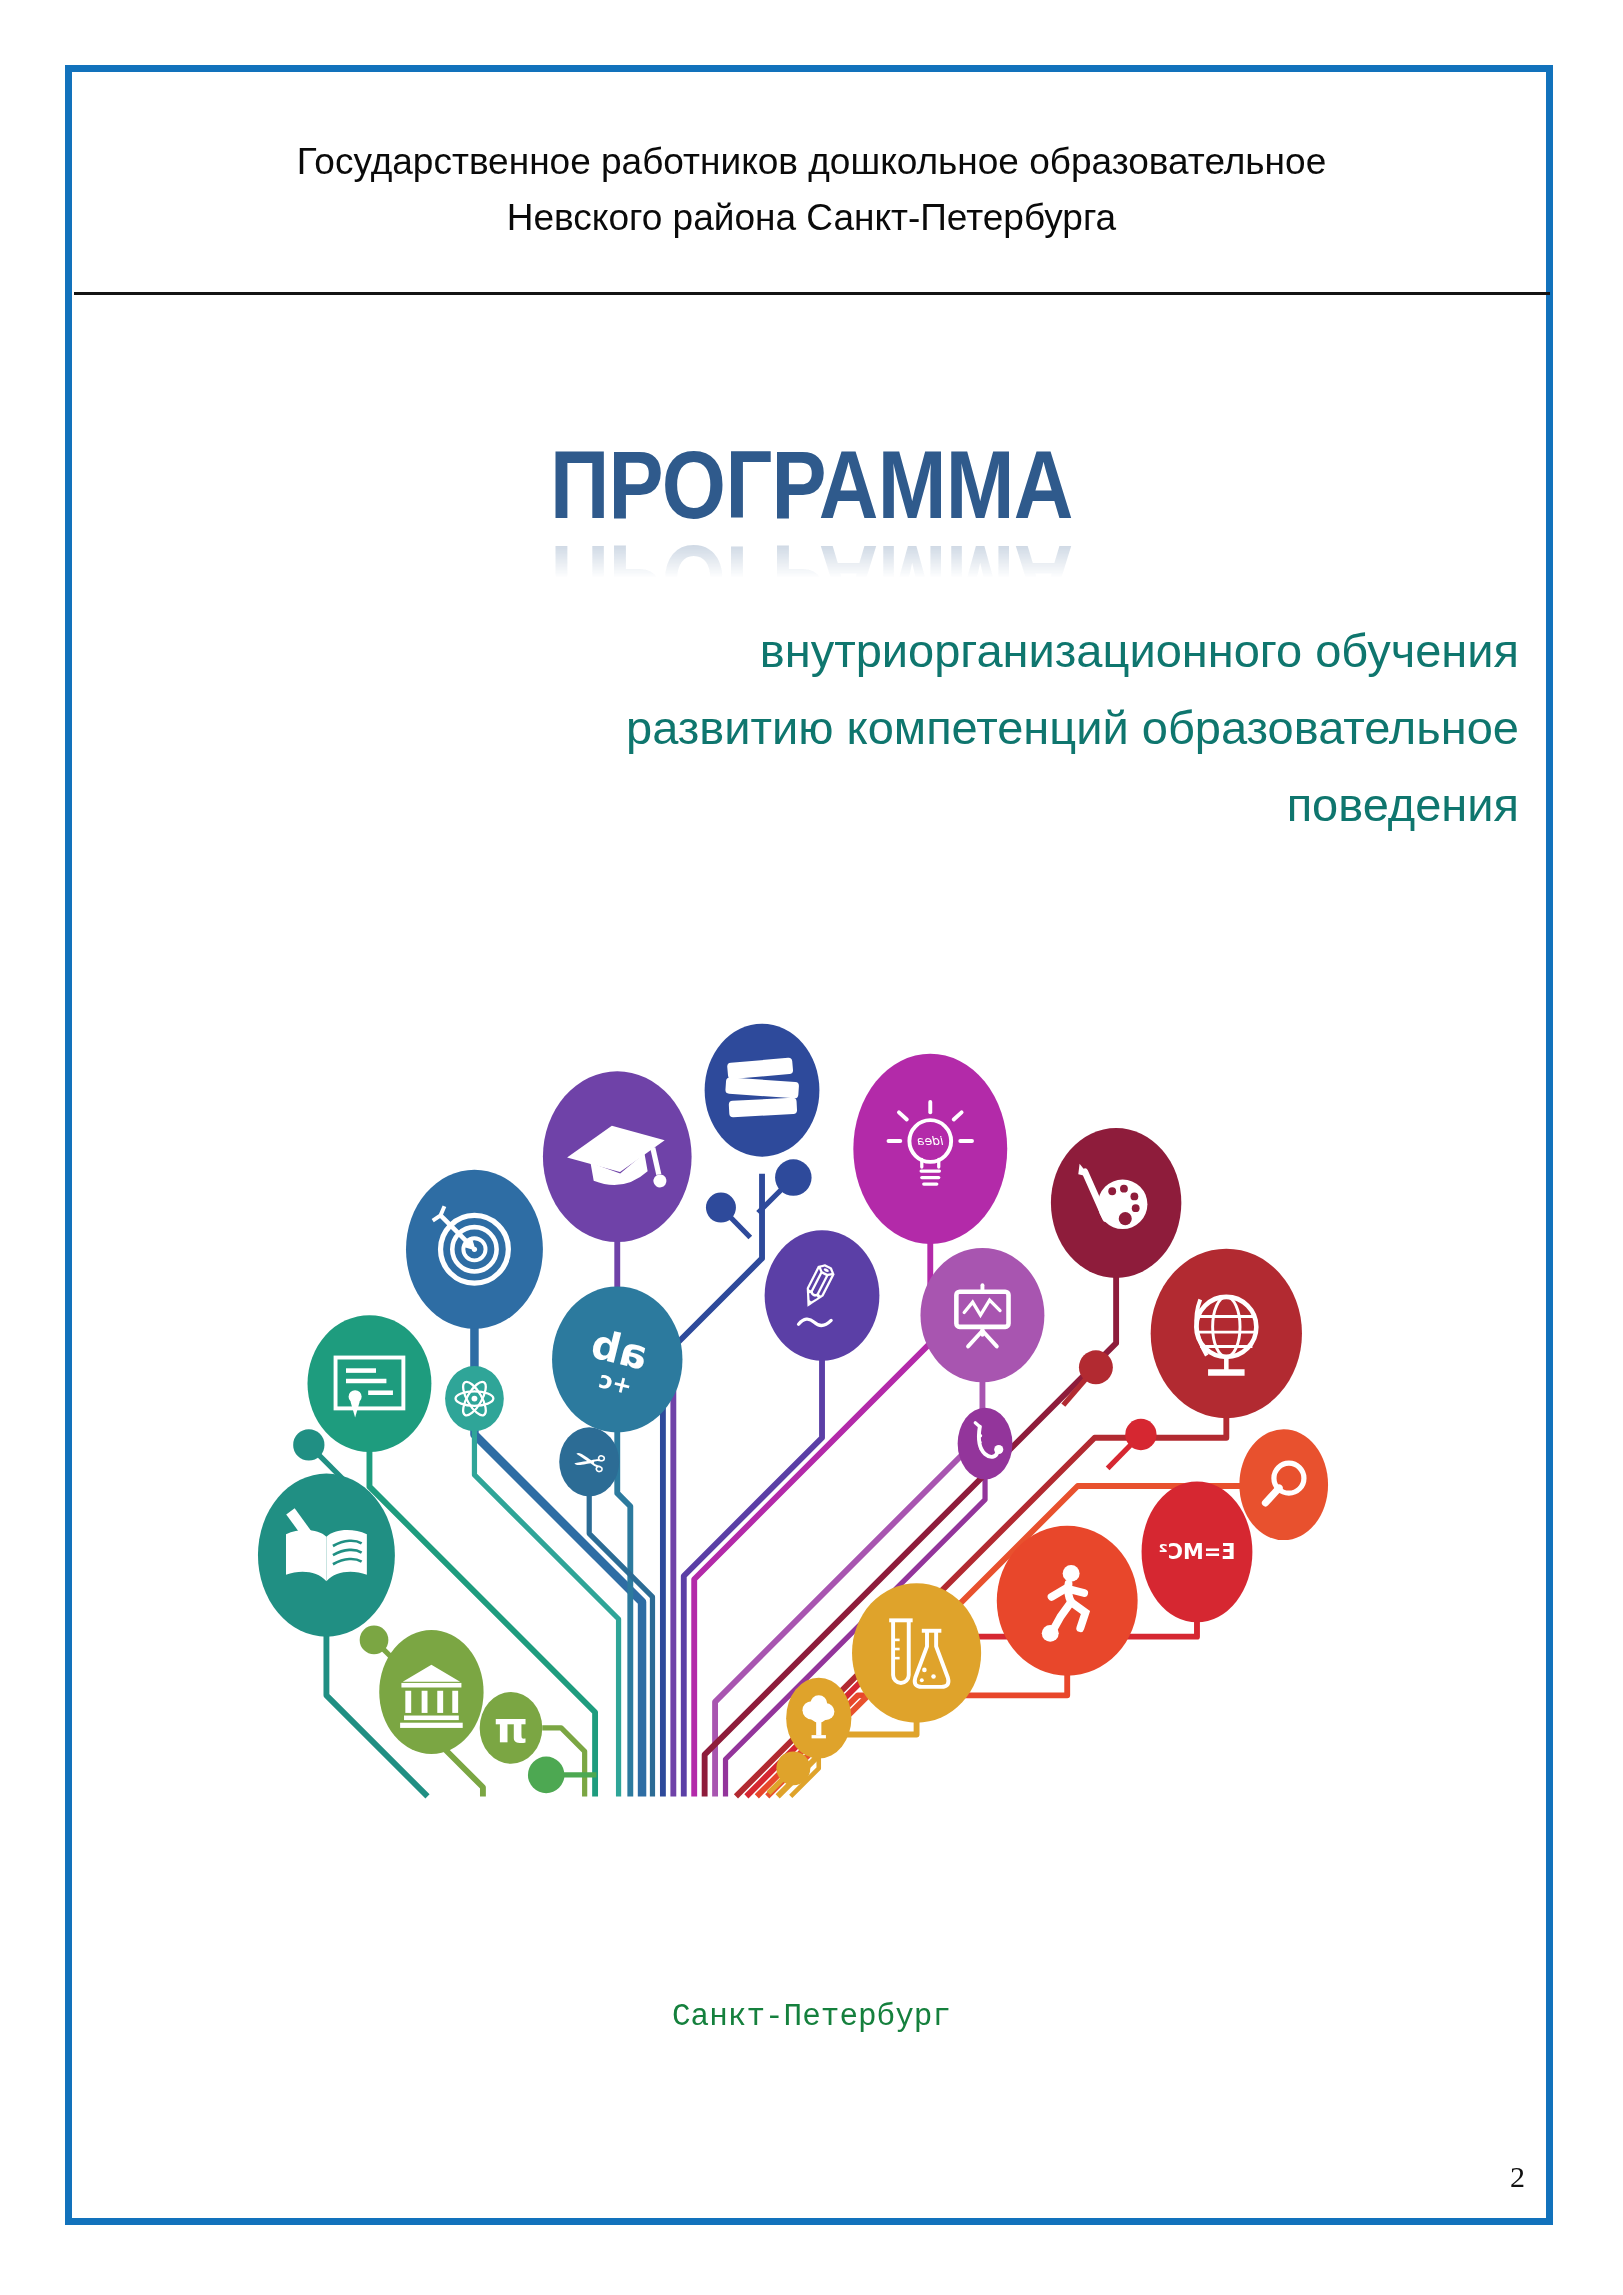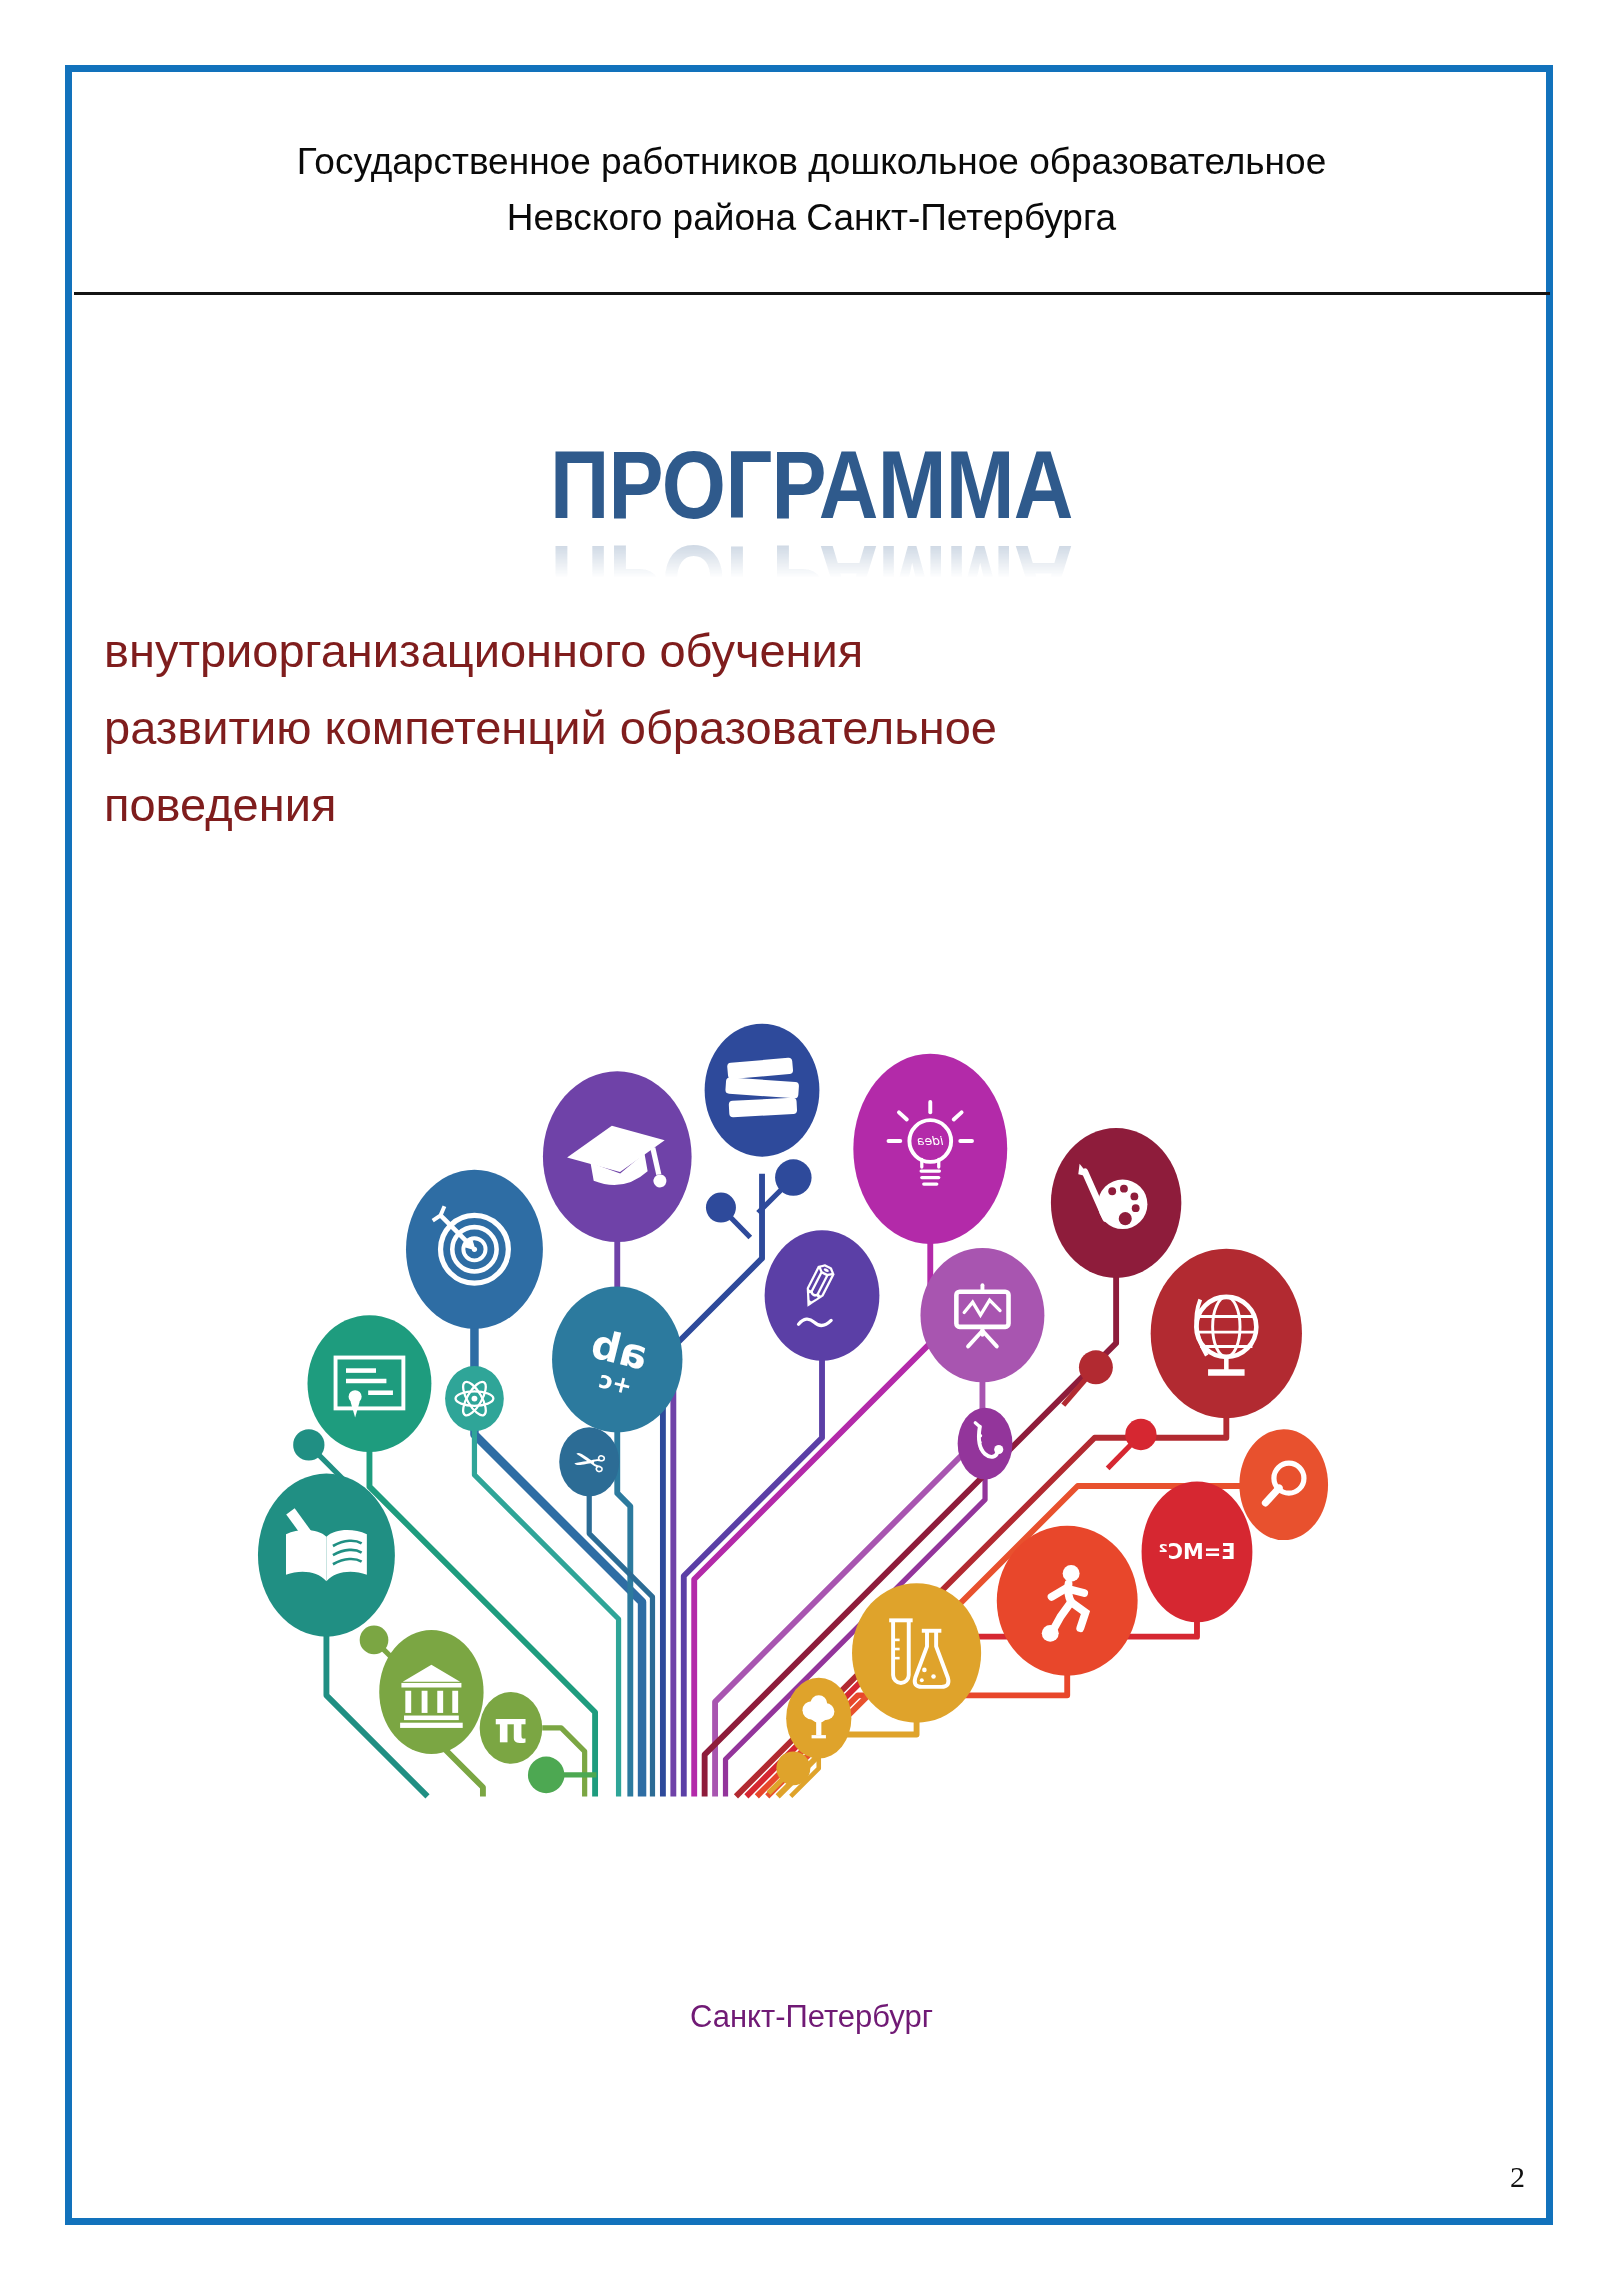--- a/index.html
+++ b/index.html
@@ -28,29 +28,29 @@
     position:absolute;left:0;right:0;top:537px;text-align:center;
     pointer-events:none;
   }
   .title-reflection .doc-title{
     transform:scale(0.96,-1.12);opacity:.85;
     -webkit-mask-image:linear-gradient(to top, rgba(0,0,0,.38) 0%, rgba(0,0,0,0) 48%);
             mask-image:linear-gradient(to top, rgba(0,0,0,.38) 0%, rgba(0,0,0,0) 48%);
   }
   .subtitle{
     position:absolute;left:104px;right:104px;top:612px;
-    text-align:left;font-size:47px;line-height:1.64;color:#7f1d1d;
+    text-align:right;font-size:47px;line-height:1.64;color:#0f766e;
   }
   svg.tree{position:absolute;left:196px;top:978px;width:1239px;height:926px;}
   .br{fill:none;stroke-linejoin:round;stroke-linecap:butt;}
   .glyph{fill:#ffffff;font-family:"DejaVu Sans",sans-serif;}
   .icontext{fill:#ffffff;font-family:"DejaVu Sans",sans-serif;}
   .footer{
     position:absolute;left:0;right:0;top:1993px;text-align:center;
-    font-size:31px;line-height:1.55;color:#701a75;
+    font-size:31px;line-height:1.55;color:#15803d;font-family:Liberation Mono, monospace;
   }
   .pagenum{
     position:absolute;right:98px;top:2160px;font-size:30px;color:#111;
     font-family:"Liberation Serif", serif;
   }
 </style>
 </head>
 <body>
 
 <div class="frame"></div>

